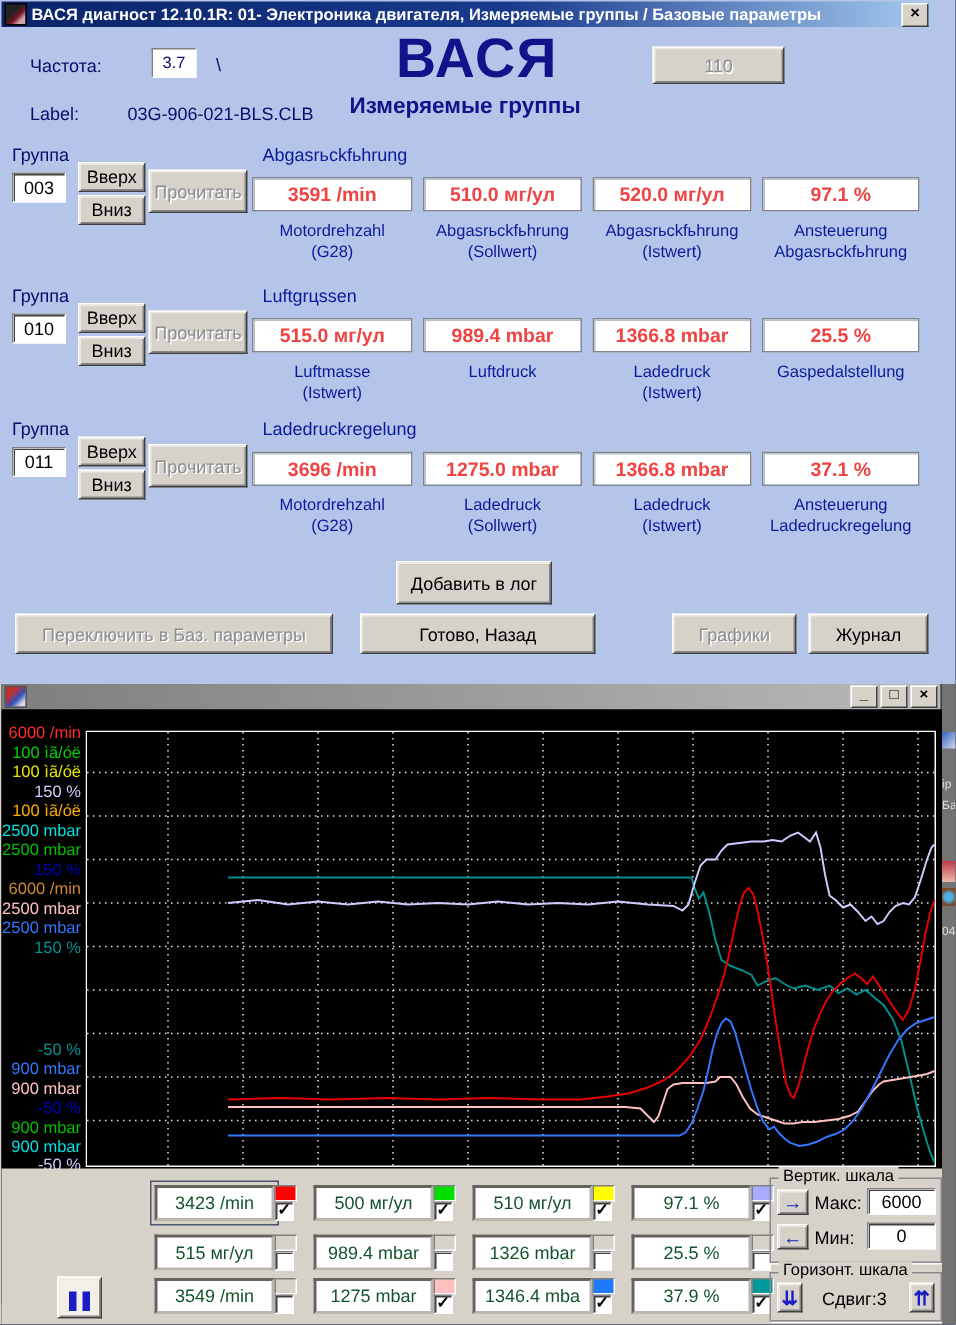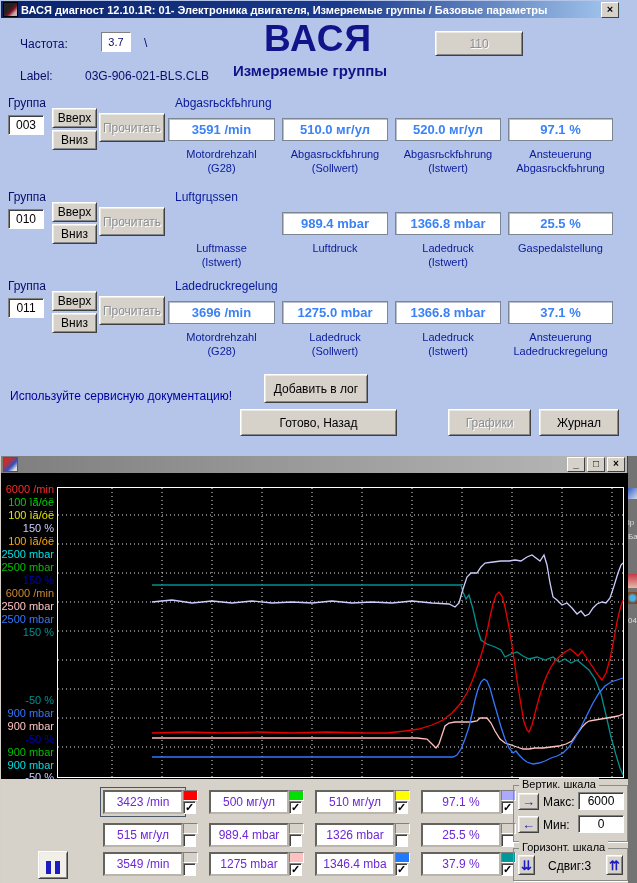--- a/index.html
+++ b/index.html
@@ -32,21 +32,21 @@
              font-size:37px;font-weight:bold;color:#12128a;letter-spacing:1px;}
   .subtitle{position:absolute;left:233px;top:62px;font-size:15px;font-weight:bold;color:#12128a;}
   
   .group{position:absolute;left:0;width:637px;height:92px;}
   .grp-caption{position:absolute;left:8px;top:0;font-size:12px;color:#0b0b6b;}
   .grp-num{position:absolute;left:8px;top:19px;width:34px;height:18px;text-align:center;
            font-size:12px;color:#000;background:#fff;border:1px solid;
            border-color:#808080 #fff #fff #808080;box-shadow:inset 1px 1px 0 #404040;padding:0;}
   .grp-header{position:absolute;left:175px;top:0;font-size:12px;color:#0b1a9a;white-space:nowrap;}
   .val-box{position:absolute;height:21px;line-height:21px;background:#fff;text-align:center;
-           font-size:13px;font-weight:bold;color:#3b82f6;border:1px solid #7d8794;
+           font-size:13px;font-weight:bold;color:#ef4444;border:1px solid #7d8794;
            box-shadow:inset 1px 1px 0 #b9bfc9;white-space:nowrap;}
   .cap{position:absolute;text-align:center;font-size:11px;line-height:14px;color:#0b1a9a;}
   
   .scope-window{position:absolute;left:0;top:456px;width:628px;height:427px;background:#000;
                 border-left:1px solid #d4d0c8;border-right:1px solid #404040;box-sizing:border-box;}
   .scope-titlebar{position:absolute;left:0;top:0;width:100%;height:17px;
                   background:linear-gradient(90deg,#7e7e7e,#b9b9b9);
                   display:flex;align-items:center;color:#fff;font-weight:bold;font-size:11px;
                   padding:0 2px;box-sizing:border-box;}
   .scope-icon{width:13px;height:13px;margin-right:3px;flex:0 0 auto;border:1px solid #555;
@@ -57,21 +57,21 @@
   .tb-group{margin-left:auto;display:flex;}
   .scope-body{position:absolute;left:0;top:17px;width:628px;height:396px;background:#000;}
   .scope-label{position:absolute;left:0;width:53px;text-align:right;font-size:11px;
                white-space:nowrap;font-weight:normal;}
   #plot-svg{position:absolute;left:56px;top:14px;}
   
   .scope-panel{position:absolute;left:0;top:323px;width:628px;height:104px;background:#d6d2ca;}
   .pause-btn{left:37px;top:72px;width:30px;height:28px;}
   .pause-btn .bar{display:inline-block;width:5px;height:13px;background:#1c1cc4;margin:7px 2px 0;}
   .vbox{position:absolute;height:20px;line-height:20px;width:76px;background:#fff;text-align:center;
-        font-size:12px;color:#6d28d9;border:2px inset #b9b5ad;white-space:nowrap;overflow:hidden;}
+        font-size:12px;color:#14532d;border:2px inset #b9b5ad;white-space:nowrap;overflow:hidden;}
   .vbox.sel{outline:1px solid #4a5568;outline-offset:2px;}
   .swatch{position:absolute;width:13px;height:9px;border:1px solid;border-color:#808080 #fff #fff #808080;}
   .chk{position:absolute;width:11px;height:11px;background:#fff;border:1px solid;
        border-color:#808080 #fff #fff #808080;box-shadow:inset 1px 1px 0 #404040;
        font-size:11px;line-height:11px;text-align:center;color:#000;font-weight:bold;}
   .fieldset{position:absolute;border:1px solid #8a8a8a;box-shadow:1px 1px 0 #ffffff;}
   .fieldset .legend{position:absolute;top:-8px;left:5px;background:#d6d2ca;padding:0 3px;
                     font-size:11px;color:#000;white-space:nowrap;}
   .fs-label{position:absolute;font-size:12px;color:#000;}
   .fs-input{position:absolute;height:16px;background:#fff;border:1px solid;
@@ -123,20 +123,21 @@
      <div class="cap" style="left:498px;top:51px;width:125px;">Ansteuerung<br>Abgasrьckfьhrung</div>
  </div>
  <div class="group" style="top:190px">
    <div class="grp-caption">Группа</div>
    <input class="grp-num" value="010" style="">
    <button class="btn" style="left:52px;top:12px;width:45px;height:20px;">Вверх</button>
    <button class="btn" style="left:52px;top:34px;width:45px;height:20px;">Вниз</button>
    <button class="btn disabled" style="left:99px;top:17px;width:66px;height:29px;">Прочитать</button>
    <div class="grp-header">Luftgrцssen</div>
 
+     <div class="val-box" style="left:168px;top:22px;width:105px;">515.0 мг/ул</div>
      <div class="cap" style="left:158px;top:51px;width:127px;">Luftmasse<br>(Istwert)</div>
      <div class="val-box" style="left:282px;top:22px;width:104px;">989.4 mbar</div>
      <div class="cap" style="left:272px;top:51px;width:126px;">Luftdruck<br></div>
      <div class="val-box" style="left:395px;top:22px;width:104px;">1366.8 mbar</div>
      <div class="cap" style="left:385px;top:51px;width:126px;">Ladedruck<br>(Istwert)</div>
      <div class="val-box" style="left:508px;top:22px;width:103px;">25.5 %</div>
      <div class="cap" style="left:498px;top:51px;width:125px;">Gaspedalstellung<br></div>
  </div>
  <div class="group" style="top:279px">
    <div class="grp-caption">Группа</div>
@@ -150,23 +151,23 @@
      <div class="cap" style="left:158px;top:51px;width:127px;">Motordrehzahl<br>(G28)</div>
      <div class="val-box" style="left:282px;top:22px;width:104px;">1275.0 mbar</div>
      <div class="cap" style="left:272px;top:51px;width:126px;">Ladedruck<br>(Sollwert)</div>
      <div class="val-box" style="left:395px;top:22px;width:104px;">1366.8 mbar</div>
      <div class="cap" style="left:385px;top:51px;width:126px;">Ladedruck<br>(Istwert)</div>
      <div class="val-box" style="left:508px;top:22px;width:103px;">37.1 %</div>
      <div class="cap" style="left:498px;top:51px;width:125px;">Ansteuerung<br>Ladedruckregelung</div>
  </div>
     </div>
 
-  <span class="mw-label" style="left:10px;top:389px;color:#0000a0;">Используйте сервисную документацию!</span>
   <button class="btn" style="left:264px;top:374px;width:104px;height:29px;">Добавить в лог</button>
 
+  <button class="btn disabled" style="left:10px;top:409px;width:212px;height:27px;">Переключить в Баз. параметры</button>
   <button class="btn" style="left:240px;top:409px;width:157px;height:27px;">Готово, Назад</button>
   <button class="btn disabled" style="left:448px;top:409px;width:83px;height:27px;">Графики</button>
   <button class="btn" style="left:539px;top:409px;width:80px;height:27px;">Журнал</button>
 </div>
 
 <div class="scope-window">
   <div class="scope-titlebar">
     <span class="scope-icon"></span>
     <span class="tb-group">
       <span class="tb-btn">_</span>

